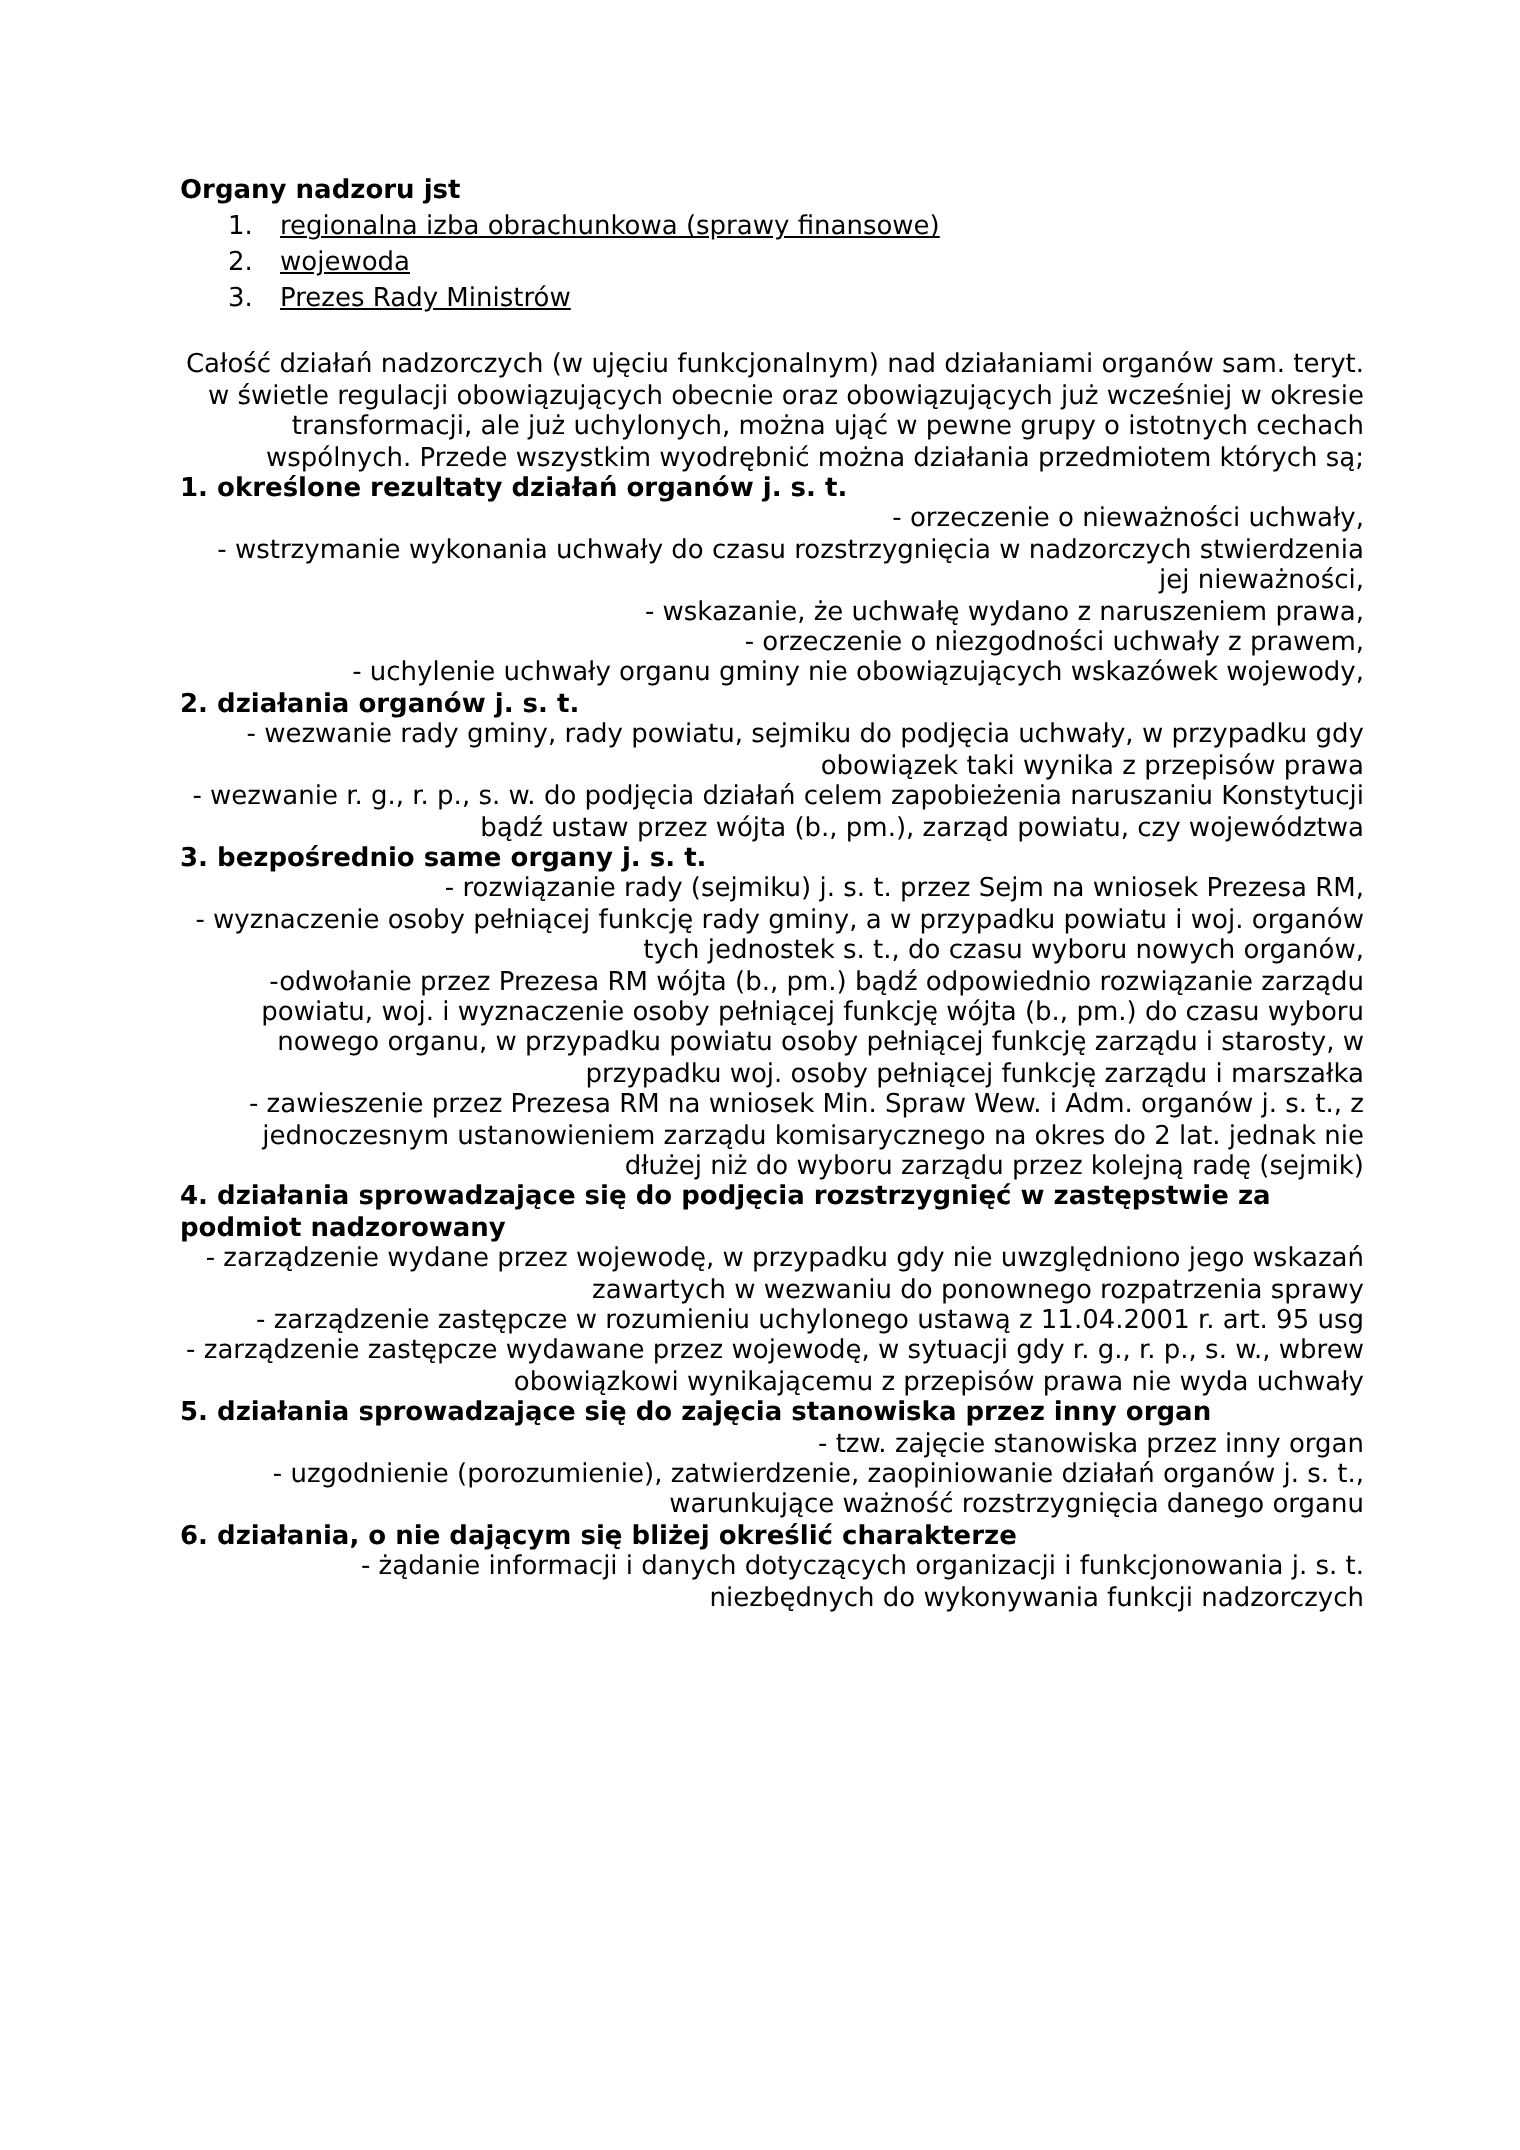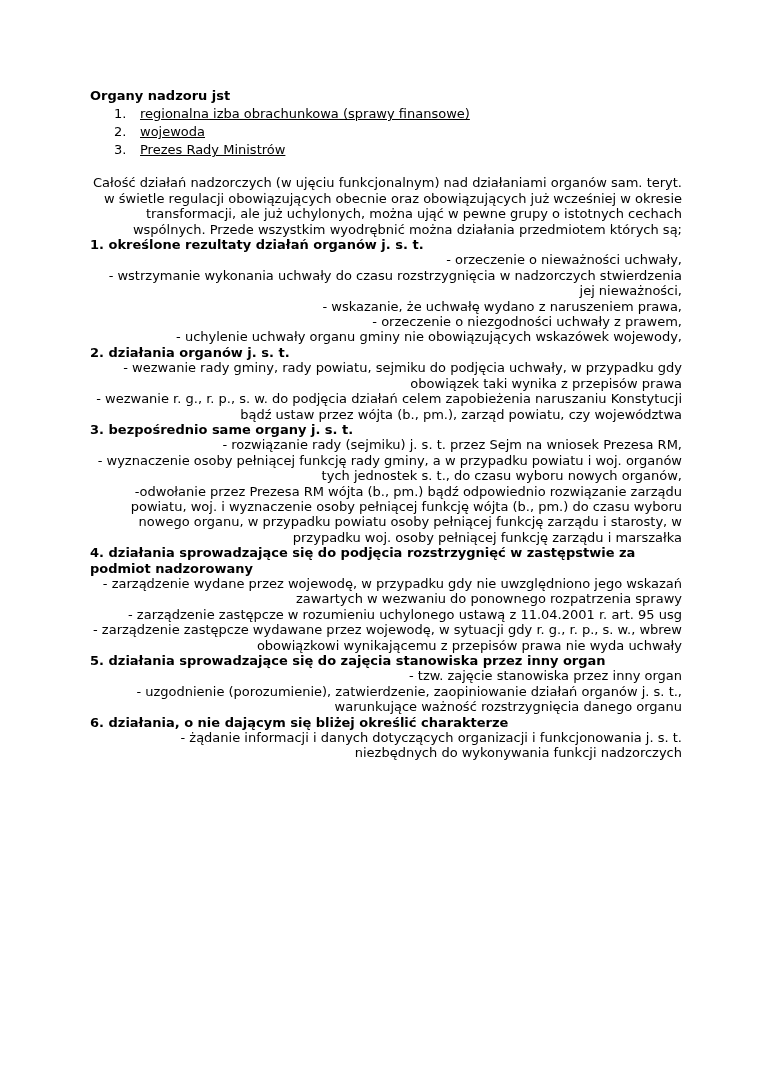--- a/index.html
+++ b/index.html
@@ -80,20 +80,21 @@
       <div class="p">- wskazanie, że uchwałę wydano z naruszeniem prawa,</div>
       <div class="p">- orzeczenie o niezgodności uchwały z prawem,</div>
       <div class="p">- uchylenie uchwały organu gminy nie obowiązujących wskazówek wojewody,</div>
       <div class="h">2. działania organów j. s. t.</div>
       <div class="p">- wezwanie rady gminy, rady powiatu, sejmiku do podjęcia uchwały, w przypadku gdy obowiązek taki wynika z przepisów prawa</div>
       <div class="p">- wezwanie r. g., r. p., s. w. do podjęcia działań celem zapobieżenia naruszaniu Konstytucji bądź ustaw przez wójta (b., pm.), zarząd powiatu, czy województwa</div>
       <div class="h">3. bezpośrednio same organy j. s. t.</div>
       <div class="p">- rozwiązanie rady (sejmiku) j. s. t. przez Sejm na wniosek Prezesa RM,</div>
       <div class="p">- wyznaczenie osoby pełniącej funkcję rady gminy, a w przypadku powiatu i woj. organów tych jednostek s. t., do czasu wyboru nowych organów,</div>
       <div class="p">-odwołanie przez Prezesa RM wójta (b., pm.) bądź odpowiednio rozwiązanie zarządu powiatu, woj. i wyznaczenie osoby pełniącej funkcję wójta (b., pm.) do czasu wyboru nowego organu, w przypadku powiatu osoby pełniącej funkcję zarządu i starosty, w przypadku woj. osoby pełniącej funkcję zarządu i marszałka</div>
+      <div class="p">- zawieszenie przez Prezesa RM na wniosek Min. Spraw Wew. i Adm. organów j. s. t., z jednoczesnym ustanowieniem zarządu komisarycznego na okres do 2 lat. jednak nie dłużej niż do wyboru zarządu przez kolejną radę (sejmik)</div>
       <div class="h">4. działania sprowadzające się do podjęcia rozstrzygnięć w zastępstwie za podmiot nadzorowany</div>
       <div class="p">- zarządzenie wydane przez wojewodę, w przypadku gdy nie uwzględniono jego wskazań zawartych w wezwaniu do ponownego rozpatrzenia sprawy</div>
       <div class="p">- zarządzenie zastępcze w rozumieniu uchylonego ustawą z 11.04.2001 r. art. 95 usg</div>
       <div class="p">- zarządzenie zastępcze wydawane przez wojewodę, w sytuacji gdy r. g., r. p., s. w., wbrew obowiązkowi wynikającemu z przepisów prawa nie wyda uchwały</div>
       <div class="h">5. działania sprowadzające się do zajęcia stanowiska przez inny organ</div>
       <div class="p">- tzw. zajęcie stanowiska przez inny organ</div>
       <div class="p">- uzgodnienie (porozumienie), zatwierdzenie, zaopiniowanie działań organów j. s. t., warunkujące ważność rozstrzygnięcia danego organu</div>
       <div class="h">6. działania, o nie dającym się bliżej określić charakterze</div>
       <div class="p"> - żądanie informacji i danych dotyczących organizacji i funkcjonowania j. s. t. niezbędnych do wykonywania funkcji nadzorczych</div>
     </div>

